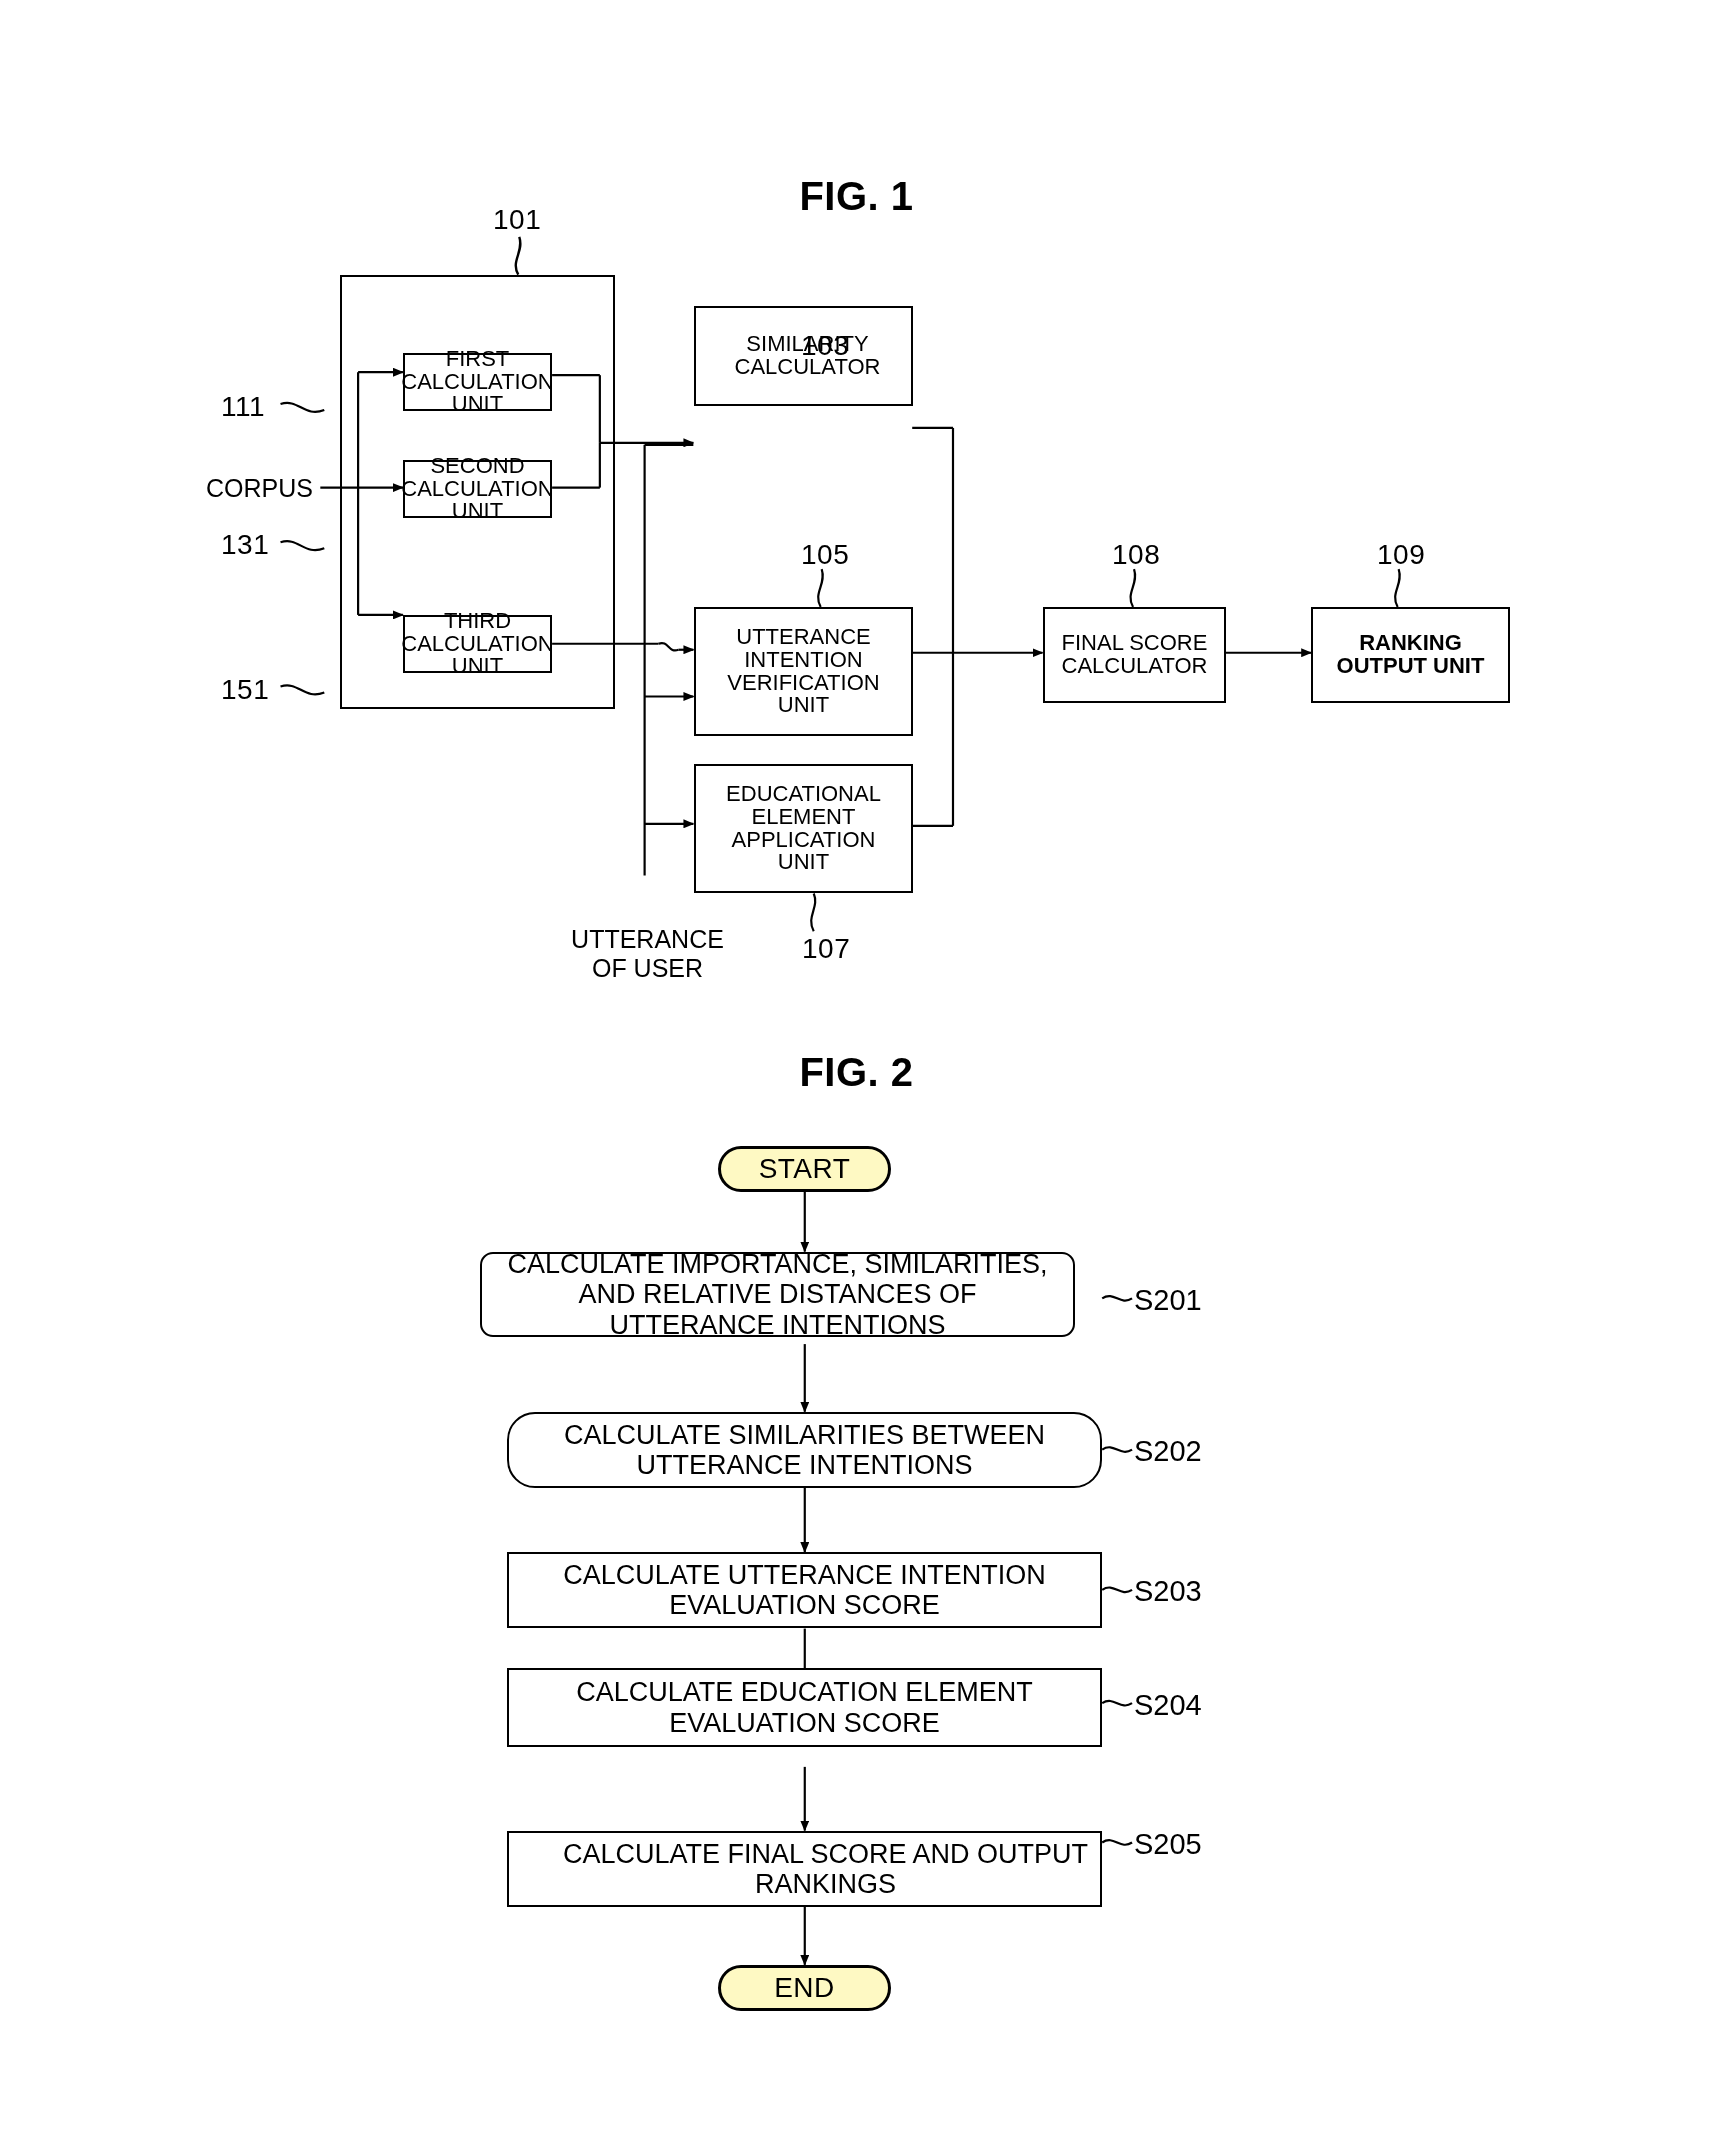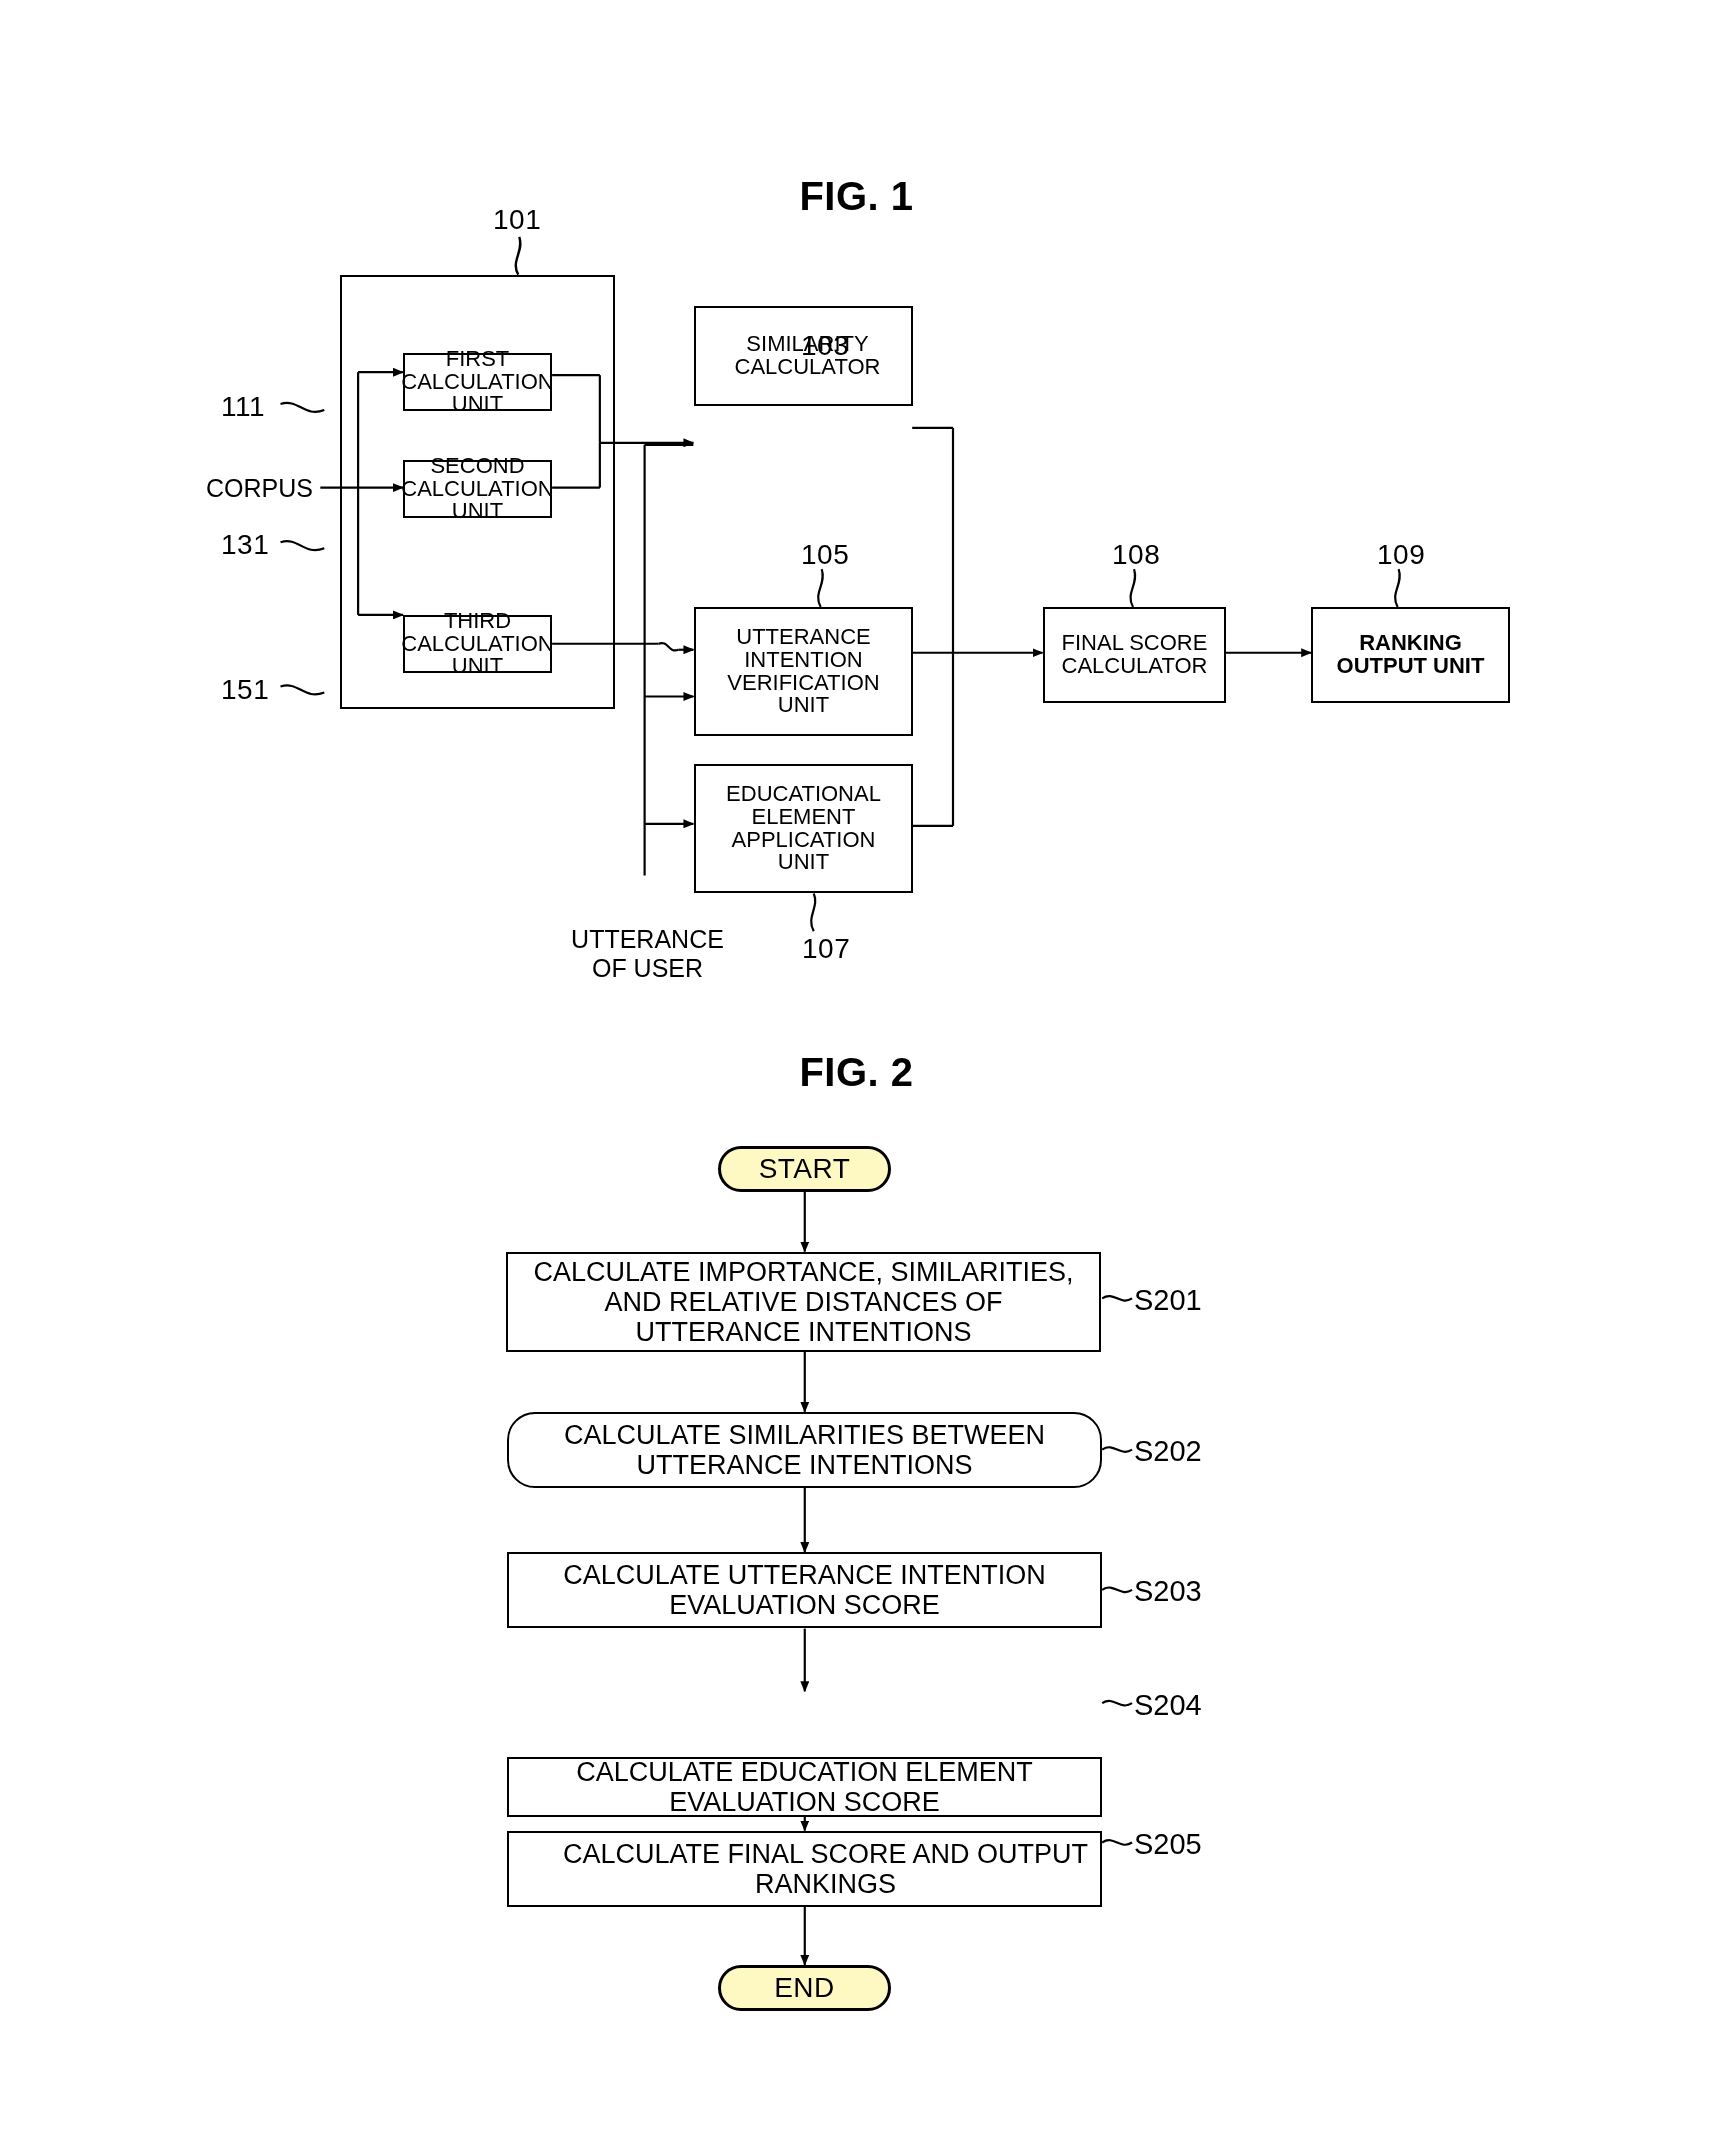--- a/index.html
+++ b/index.html
@@ -277,40 +277,40 @@
       <path d="M1108,1598 C1120,1590 1126,1606 1138,1598"></path>
       <path d="M1108,1712 C1120,1704 1126,1720 1138,1712"></path>
       <path d="M1108,1852 C1120,1844 1126,1860 1138,1852"></path>
     </g>
   </svg>
 
   <div class="terminal" style="left:718px; top:1146px; width:173px; height:46px;">
     <span class="lbl">START</span>
   </div>
 
-  <div class="fbox" style="left:506px; top:1252px; width:595px; height:100px;">
+  <div class="fbox" style="left:480px; top:1252px; width:595px; height:85px;border-radius:13px;">
     <span class="lbl">CALCULATE IMPORTANCE, SIMILARITIES,
 AND RELATIVE DISTANCES OF
 UTTERANCE INTENTIONS</span>
   </div>
   <div class="step-ref" style="left:1134px; top:1284px;">S201</div>
 
   <div class="fbox" style="left:507px; top:1412px; width:595px; height:76px;border-radius:28px;">
     <span class="lbl">CALCULATE SIMILARITIES BETWEEN
 UTTERANCE INTENTIONS</span>
   </div>
   <div class="step-ref" style="left:1134px; top:1435px;">S202</div>
 
   <div class="fbox" style="left:507px; top:1552px; width:595px; height:76px;">
     <span class="lbl">CALCULATE UTTERANCE INTENTION
 EVALUATION SCORE</span>
   </div>
   <div class="step-ref" style="left:1134px; top:1575px;">S203</div>
 
-  <div class="fbox" style="left:507px; top:1757px; width:595px; height:60px;">
+  <div class="fbox" style="left:507px; top:1668px; width:595px; height:79px;">
     <span class="lbl">CALCULATE EDUCATION ELEMENT
 EVALUATION SCORE</span>
   </div>
   <div class="step-ref" style="left:1134px; top:1689px;">S204</div>
 
   <div class="fbox" style="left:507px; top:1831px; width:595px; height:76px;padding-left:42px;">
     <span class="lbl">CALCULATE FINAL SCORE AND OUTPUT
 RANKINGS</span>
   </div>
   <div class="step-ref" style="left:1134px; top:1828px;">S205</div>

